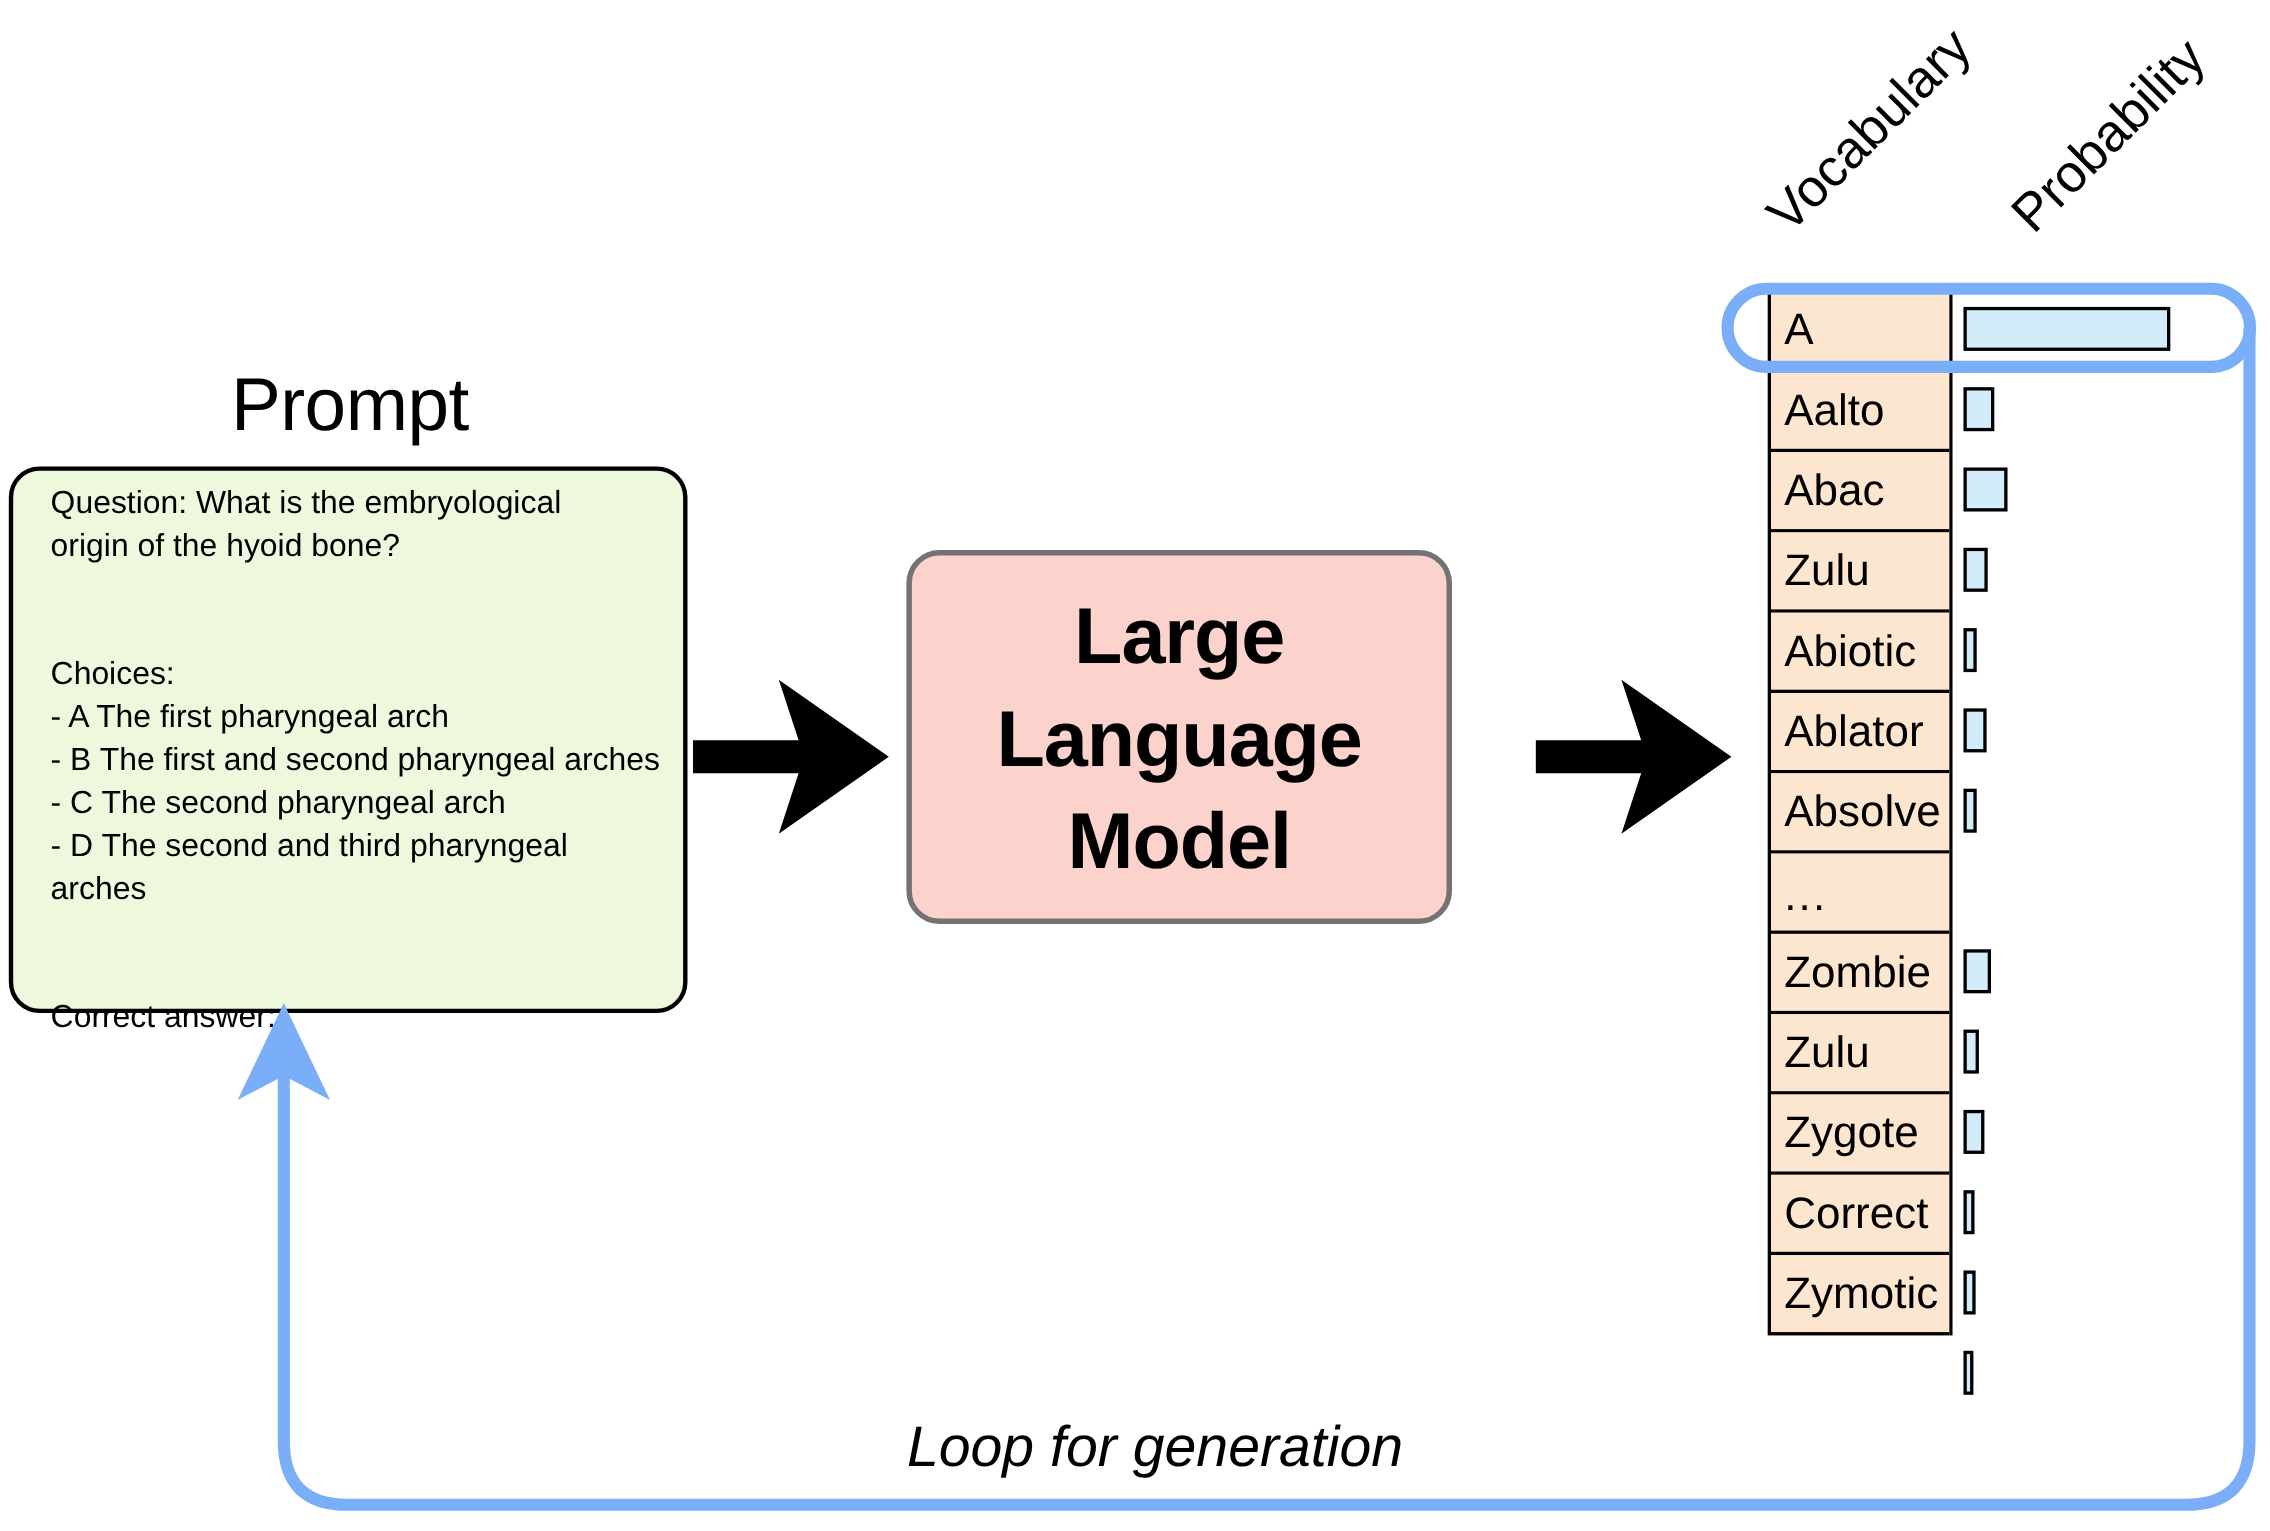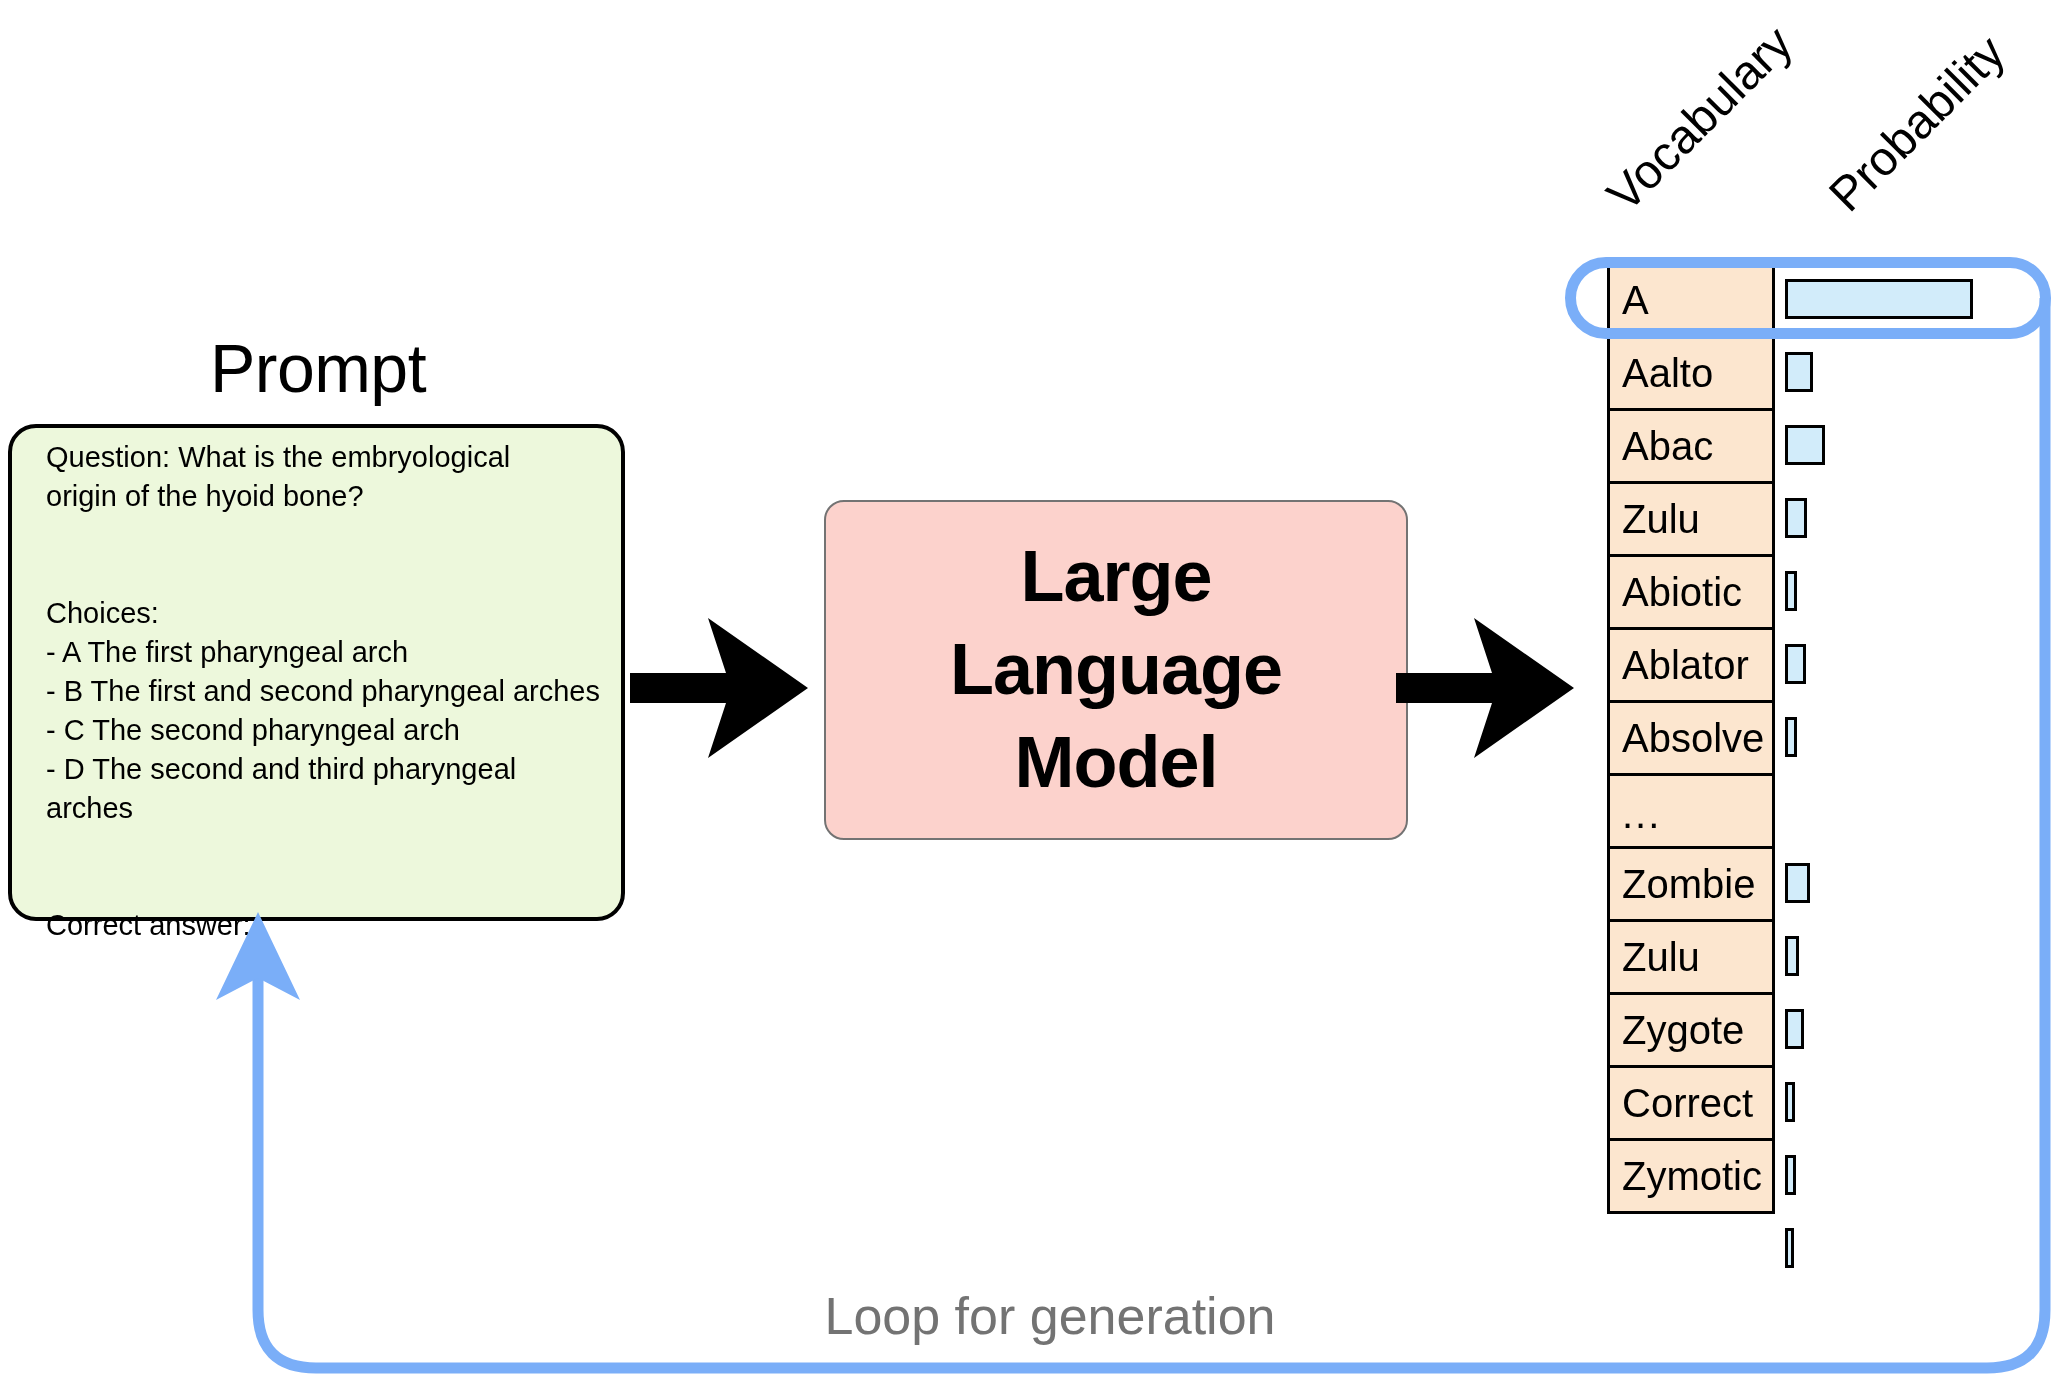--- a/index.html
+++ b/index.html
@@ -55,26 +55,26 @@
     white-space: pre-wrap;
     color: #000;
     margin-left: 12px;
   }
 
   
   #llm-box {
     position: absolute;
     left: 824px;
     top: 500px;
-    width: 584px;
+    width: 496px;
     height: 340px;
     box-sizing: border-box;
     background: #fcd2cc;
-    border: 2px solid #737373;
-    border-radius: 20px;
+    border: 5px solid #737373;
+    border-radius: 30px;
   }
   #llm-label {
     position: absolute;
     left: 0; right: 0; top: 28px;
     text-align: center;
     font-size: 72px;
     line-height: 93px;
     font-weight: bold;
     letter-spacing: -1px;
     white-space: pre-line;
@@ -159,21 +159,22 @@
   }
   #loop-path { position: absolute; left: 0; top: 0; }
   #loop-label {
     position: absolute;
     left: 700px;
     top: 1290px;
     width: 700px;
     text-align: center;
     font-size: 52px;
     line-height: 52px;
-    color: #737373;
+    color: #000000;
+    font-style: italic;
   }
 </style>
 </head>
 <body>
 
 <div class="stage">
 
   <div id="prompt-title">Prompt</div>
 
   <div id="prompt-box">

